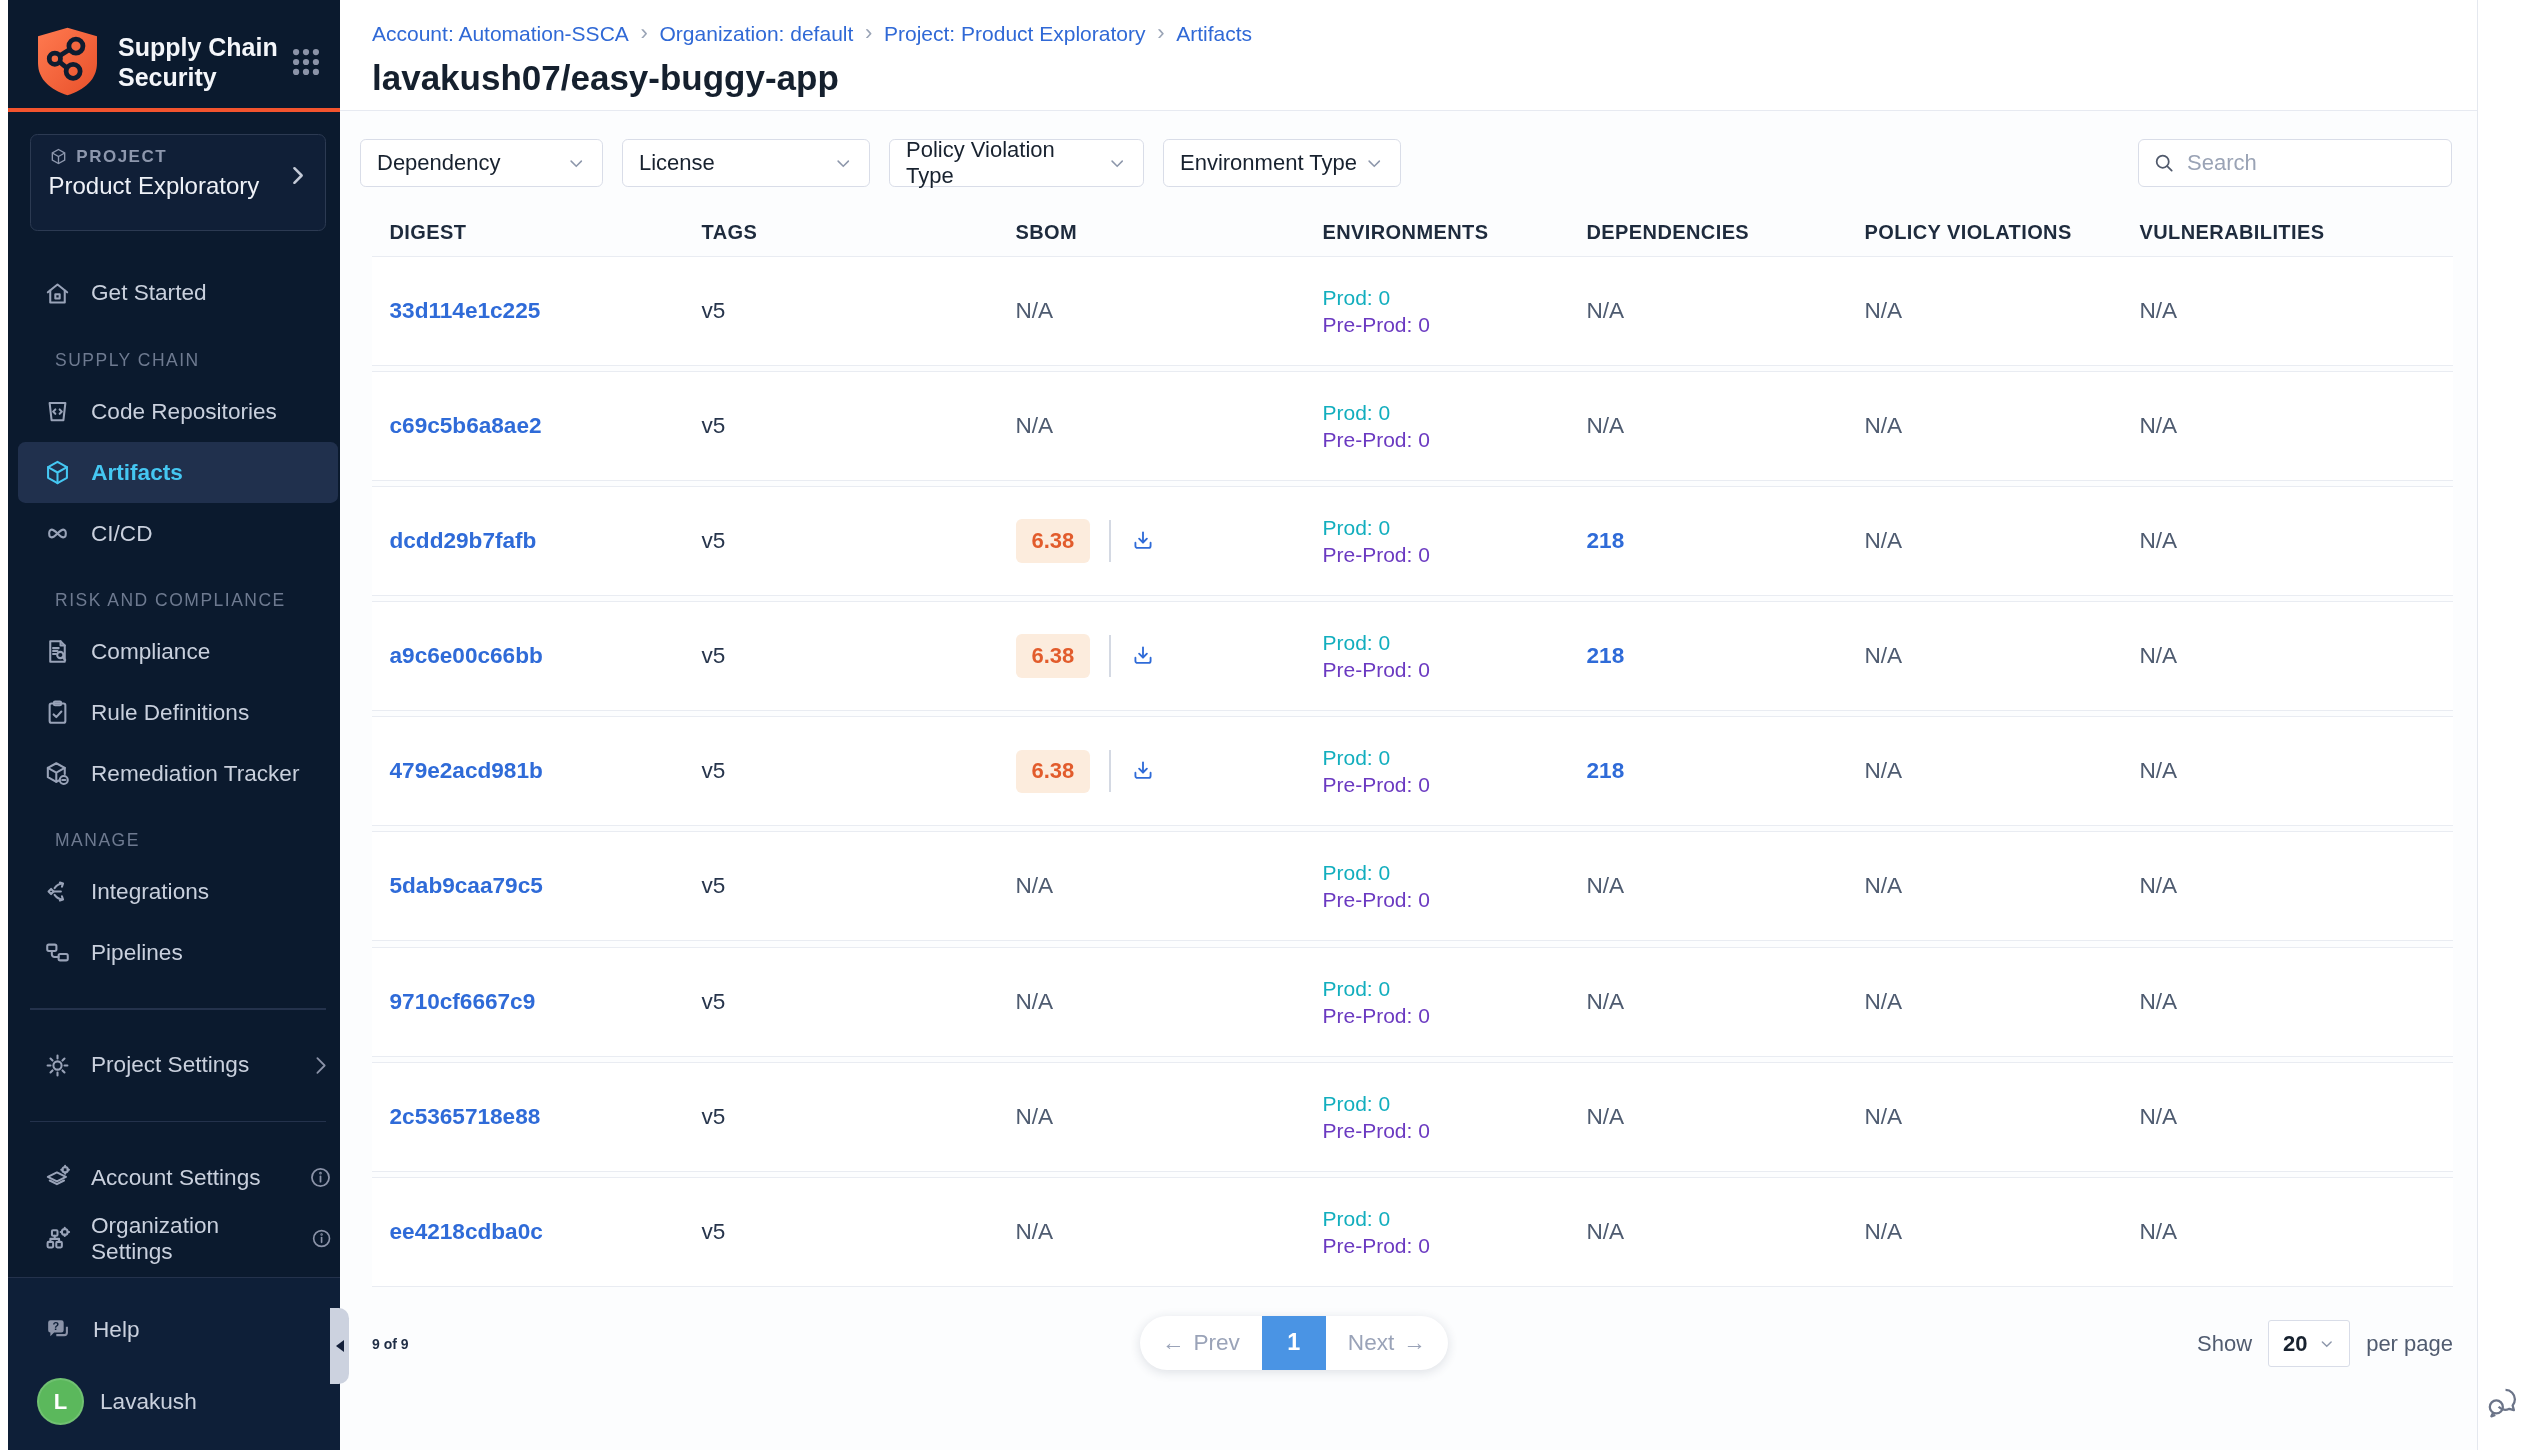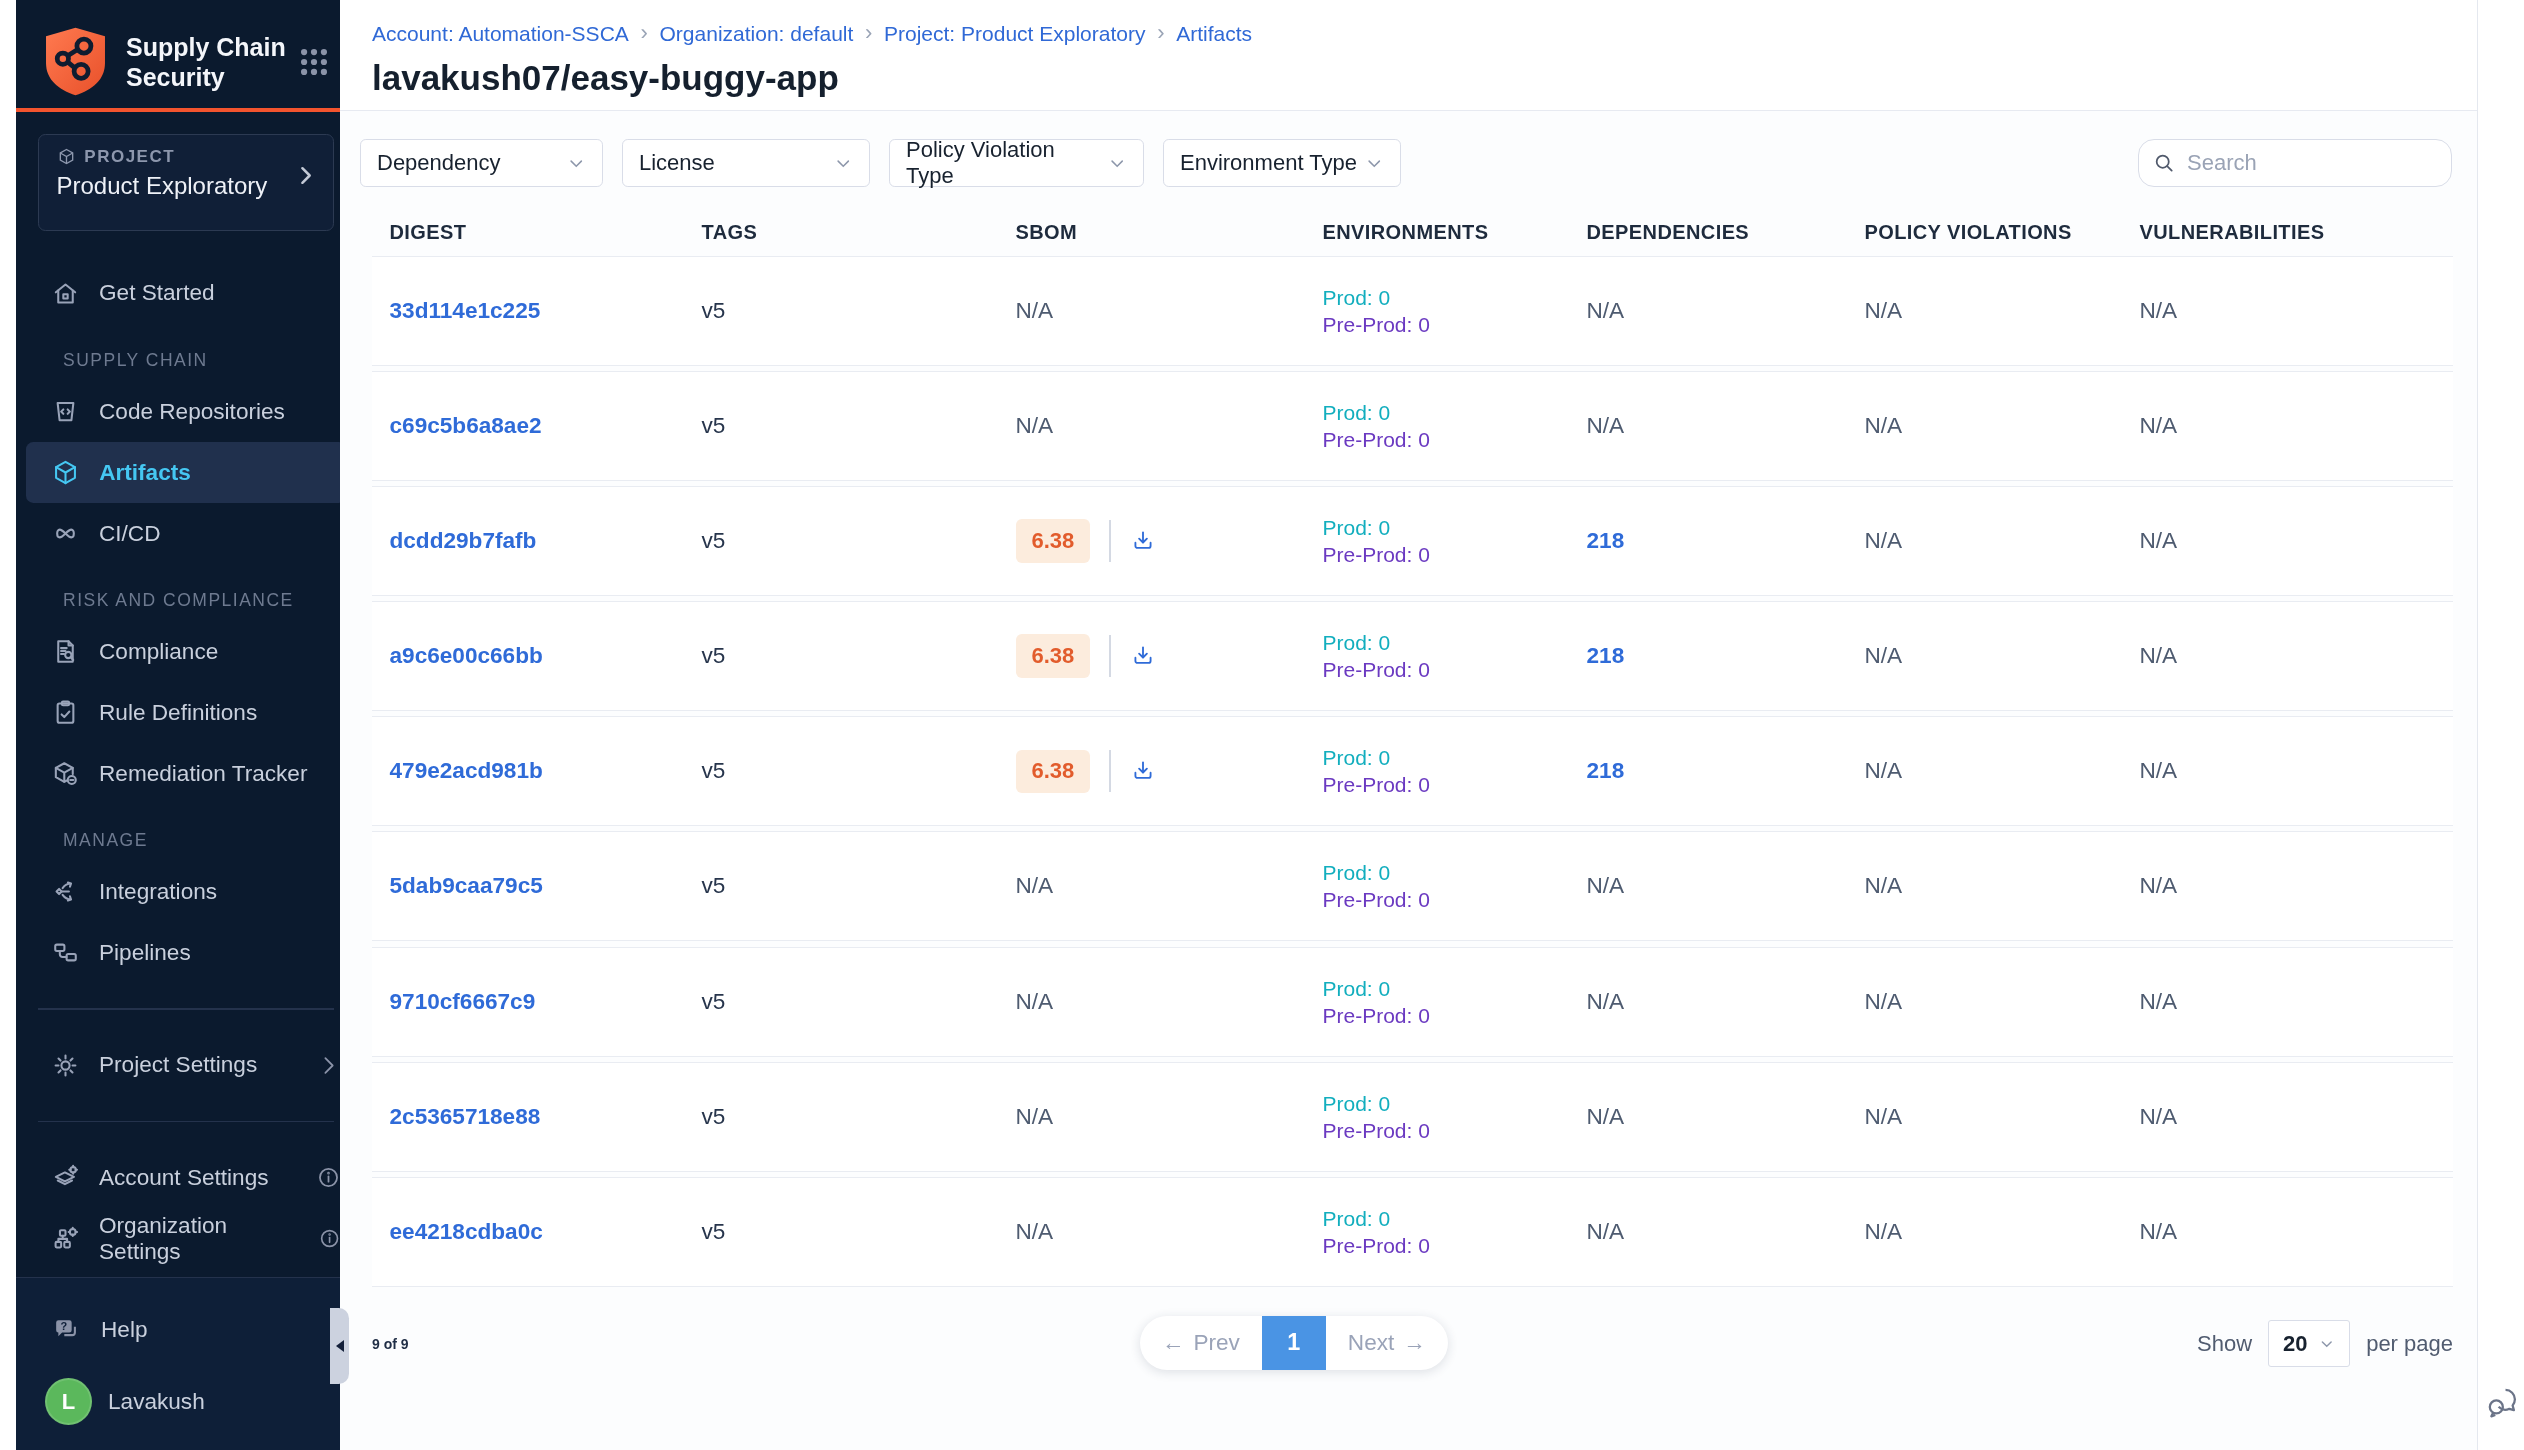--- a/index.html
+++ b/index.html
@@ -1,21 +1,21 @@
 <!DOCTYPE html>
 <html style="font-size:11.7px"><head>
 <meta charset="utf-8">
 <style>
   * { margin:0; padding:0; box-sizing:border-box; }
   html,body { width:2525px; height:1451px; overflow:hidden; background:#ffffff;
     font-family:"Liberation Sans", sans-serif; }
   .app { position:relative; width:2525px; height:1451px; }
 
   
-  .sidebar { position:absolute; left:16px; top:0; width:340px; height:1451px;
+  .sidebar { position:absolute; left:8px; top:0; width:340px; height:1451px;
     background:#0b1a2e; color:#c9d0dd; }
   .logo-row { display:flex; align-items:center; padding:25px 25px 0 25px; }
   .logo-shield { width:69px; height:73px; flex:0 0 auto; }
   .app-title { margin-left:16px; font-size:25px; font-weight:bold; color:#f4f6fa; line-height:30px; }
   .grid-btn { margin-left:auto; width:34px; height:34px; color:#8b93a8; cursor:pointer; }
   .accent { height:3.7px; background:#f4542e; margin:10.2px 0 0 0; width:100%; }
 
   .project-card { margin:22px 22px 0 22px; height:97px; border:1.5px solid #2c3a52;
     border-radius:7.3px; background:#101f37; padding:11.7px 17.5px; position:relative; cursor:pointer; }
   .project-label-row { display:flex; align-items:center; gap:8.8px; color:#8d97ad;
@@ -59,21 +59,21 @@
   .crumb { color:#3069d6; cursor:pointer; }
   .crumb-sep { color:#9aa4b6; font-size:22px; transform:translateY(-1.5px); }
   .page-title { margin-top:11.7px; font-size:35px; font-weight:bold; color:#15202e; }
 
   .toolbar { display:flex; align-items:center; padding:28px 72px 0 20px; }
   .filter { height:48px; border:1.5px solid #d9dde8; border-radius:5.8px; background:#fff;
     display:flex; align-items:center; padding:0 16px; margin-right:19px; cursor:pointer; }
   .filter-label { font-size:22px; color:#18222f; }
   .filter .chev { width:20.5px; height:20.5px; color:#8d97ab; margin-left:auto; }
   .search-box { margin-left:auto; width:314px; height:48px; border:1.5px solid #d9dde8;
-    border-radius:16px; background:#fff; display:flex; align-items:center; padding:0 13px; }
+    border-radius:6px; background:#fff; display:flex; align-items:center; padding:0 13px; }
   .search-box .sicon { width:23.4px; height:23.4px; color:#50596b; flex:0 0 auto; }
   .search-box input { border:none; outline:none; font-size:22px; color:#18222f; width:100%;
     margin-left:11.7px; font-family:"Liberation Sans",sans-serif; background:transparent; }
   .search-box input::placeholder { color:#9aa3b5; }
 
   .table { margin:22px 72px 0 32px; width:2081px; }
   .thead, .trow { display:grid; grid-template-columns:312px 314px 307px 264px 278px 275px auto;
     align-items:center; padding-left:17.5px; }
   .thead { height:47px; font-size:20px; font-weight:bold; color:#1e2b3d; letter-spacing:0.4px; }
   .trow { height:110px; background:#fff; border-top:0.7px solid #e9ecf2; border-bottom:0.7px solid #e9ecf2;

